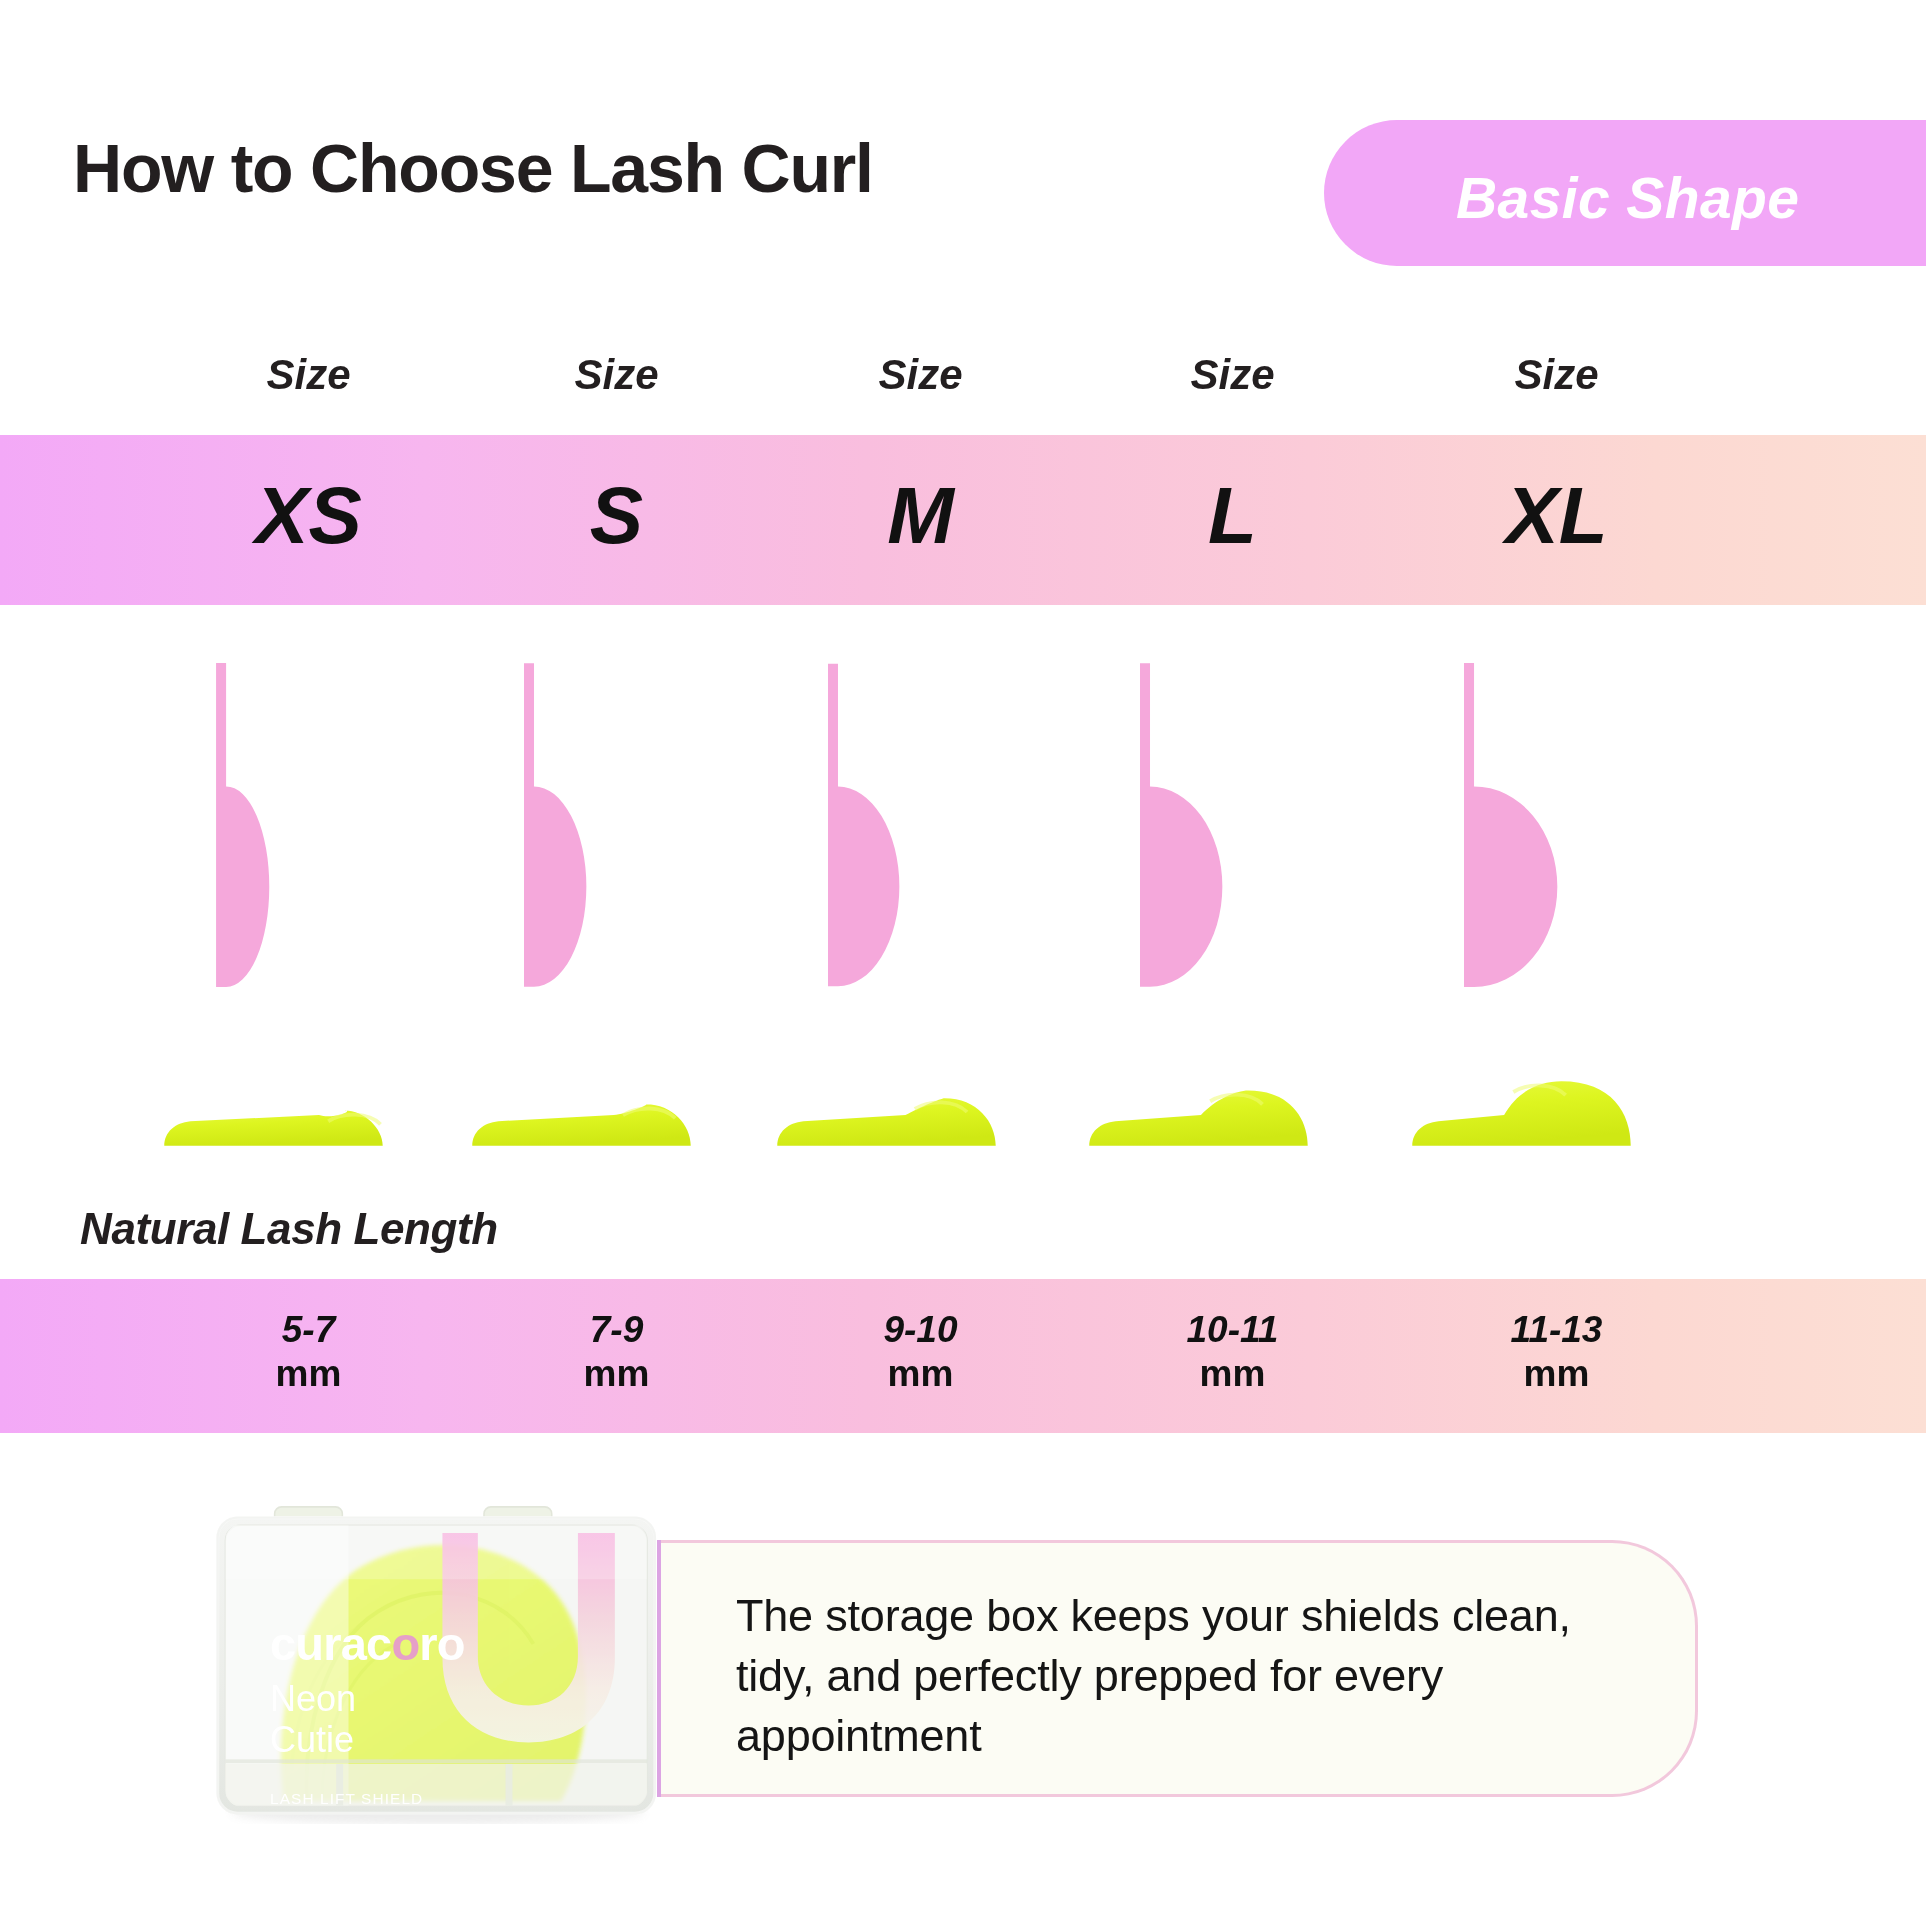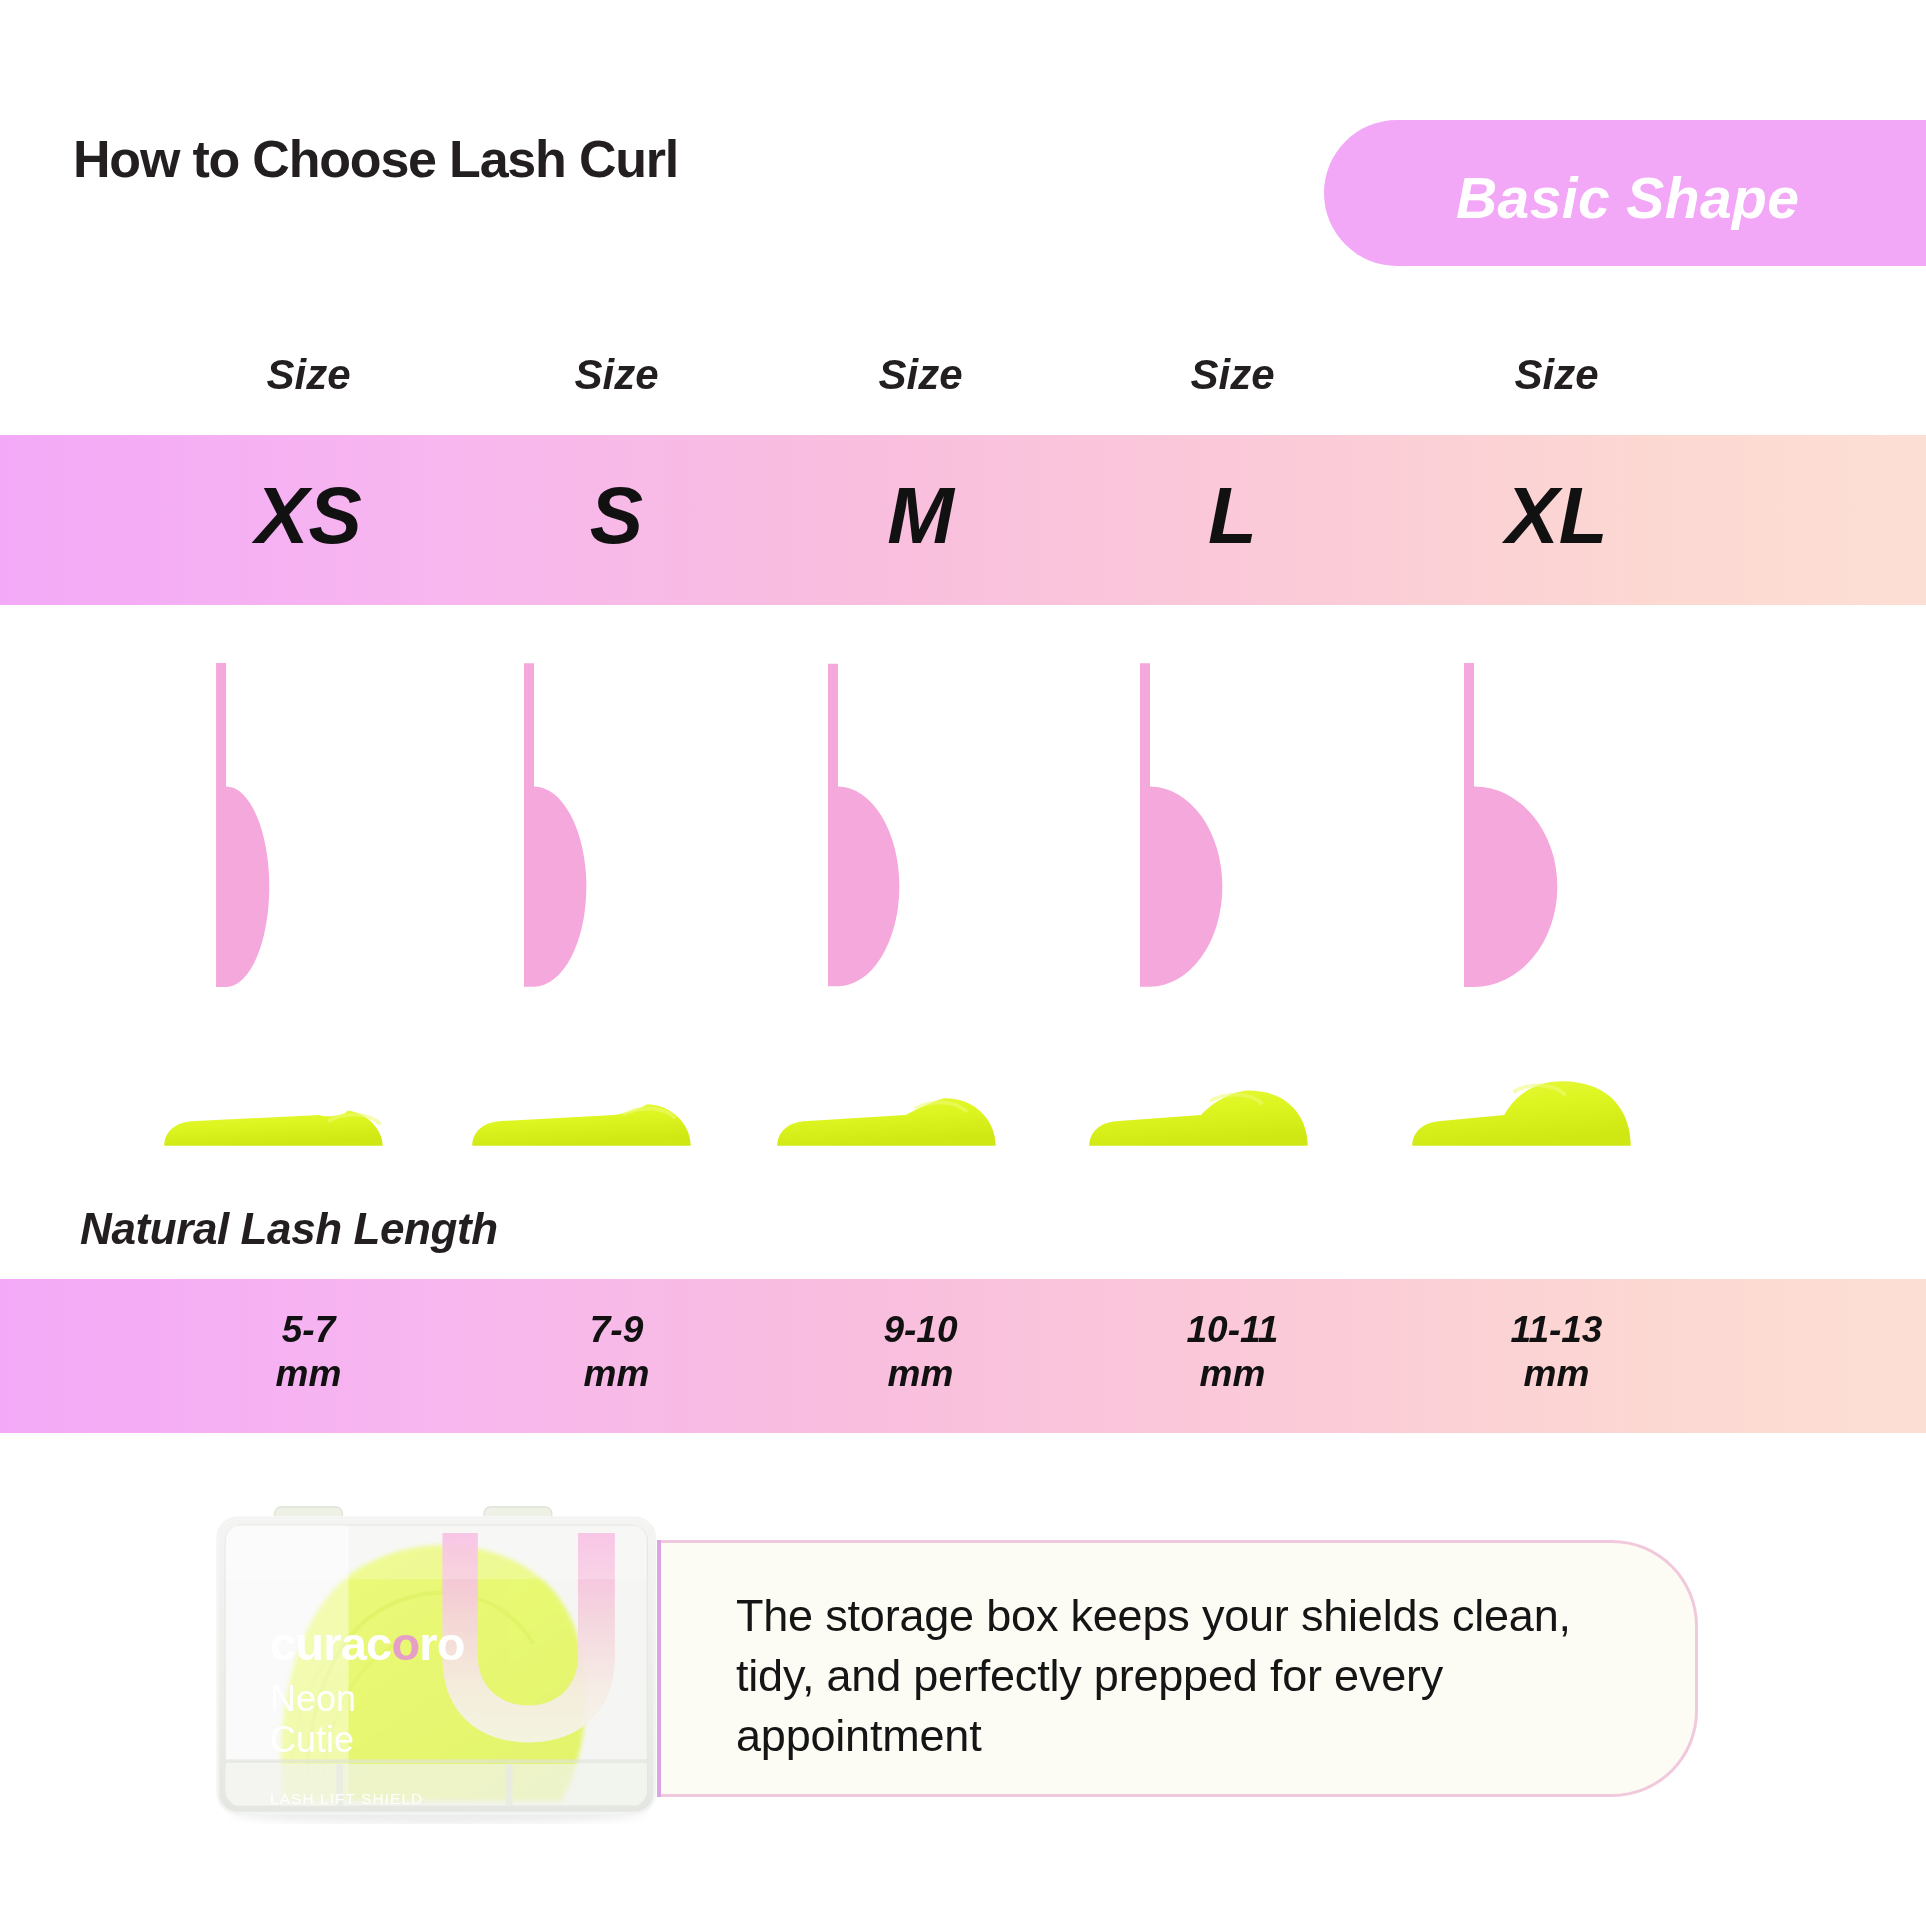--- a/index.html
+++ b/index.html
@@ -8,21 +8,21 @@
     background:#ffffff;
     font-family:"Liberation Sans", sans-serif;
     position:relative;
     overflow:hidden;
   }
 
   
   #header { position:absolute; left:0; top:0; width:1926px; height:308px; }
   #page-title {
     position:absolute; left:73px; top:129px;
-    font-size:52px; font-weight:bold; color:#231f20;
+    font-size:68px; font-weight:bold; color:#231f20;
     letter-spacing:-1.2px; white-space:nowrap;
   }
   #basic-shape-pill {
     position:absolute; left:1324px; top:120px;
     width:693px; height:146px;
     background:#f2a7f7;
     border-radius:73px;
   }
   #basic-shape-label {
     position:absolute; left:1456px; top:165px;
@@ -68,21 +68,21 @@
     background:linear-gradient(90deg,#f3a9f7 0%, #f7b6ef 22%, #f9bede 45%, #fbcbd8 68%, #fcd8d2 86%, #fcdfd4 100%);
   }
   .length-cell {
     position:absolute; top:29px; width:231px; text-align:center;
   }
   .length-value {
     display:block; font-size:37px; font-weight:bold; font-style:italic;
     color:#111111; line-height:1.18;
   }
   .length-unit {
-    display:block; font-size:37px; font-weight:bold; font-style:italic;
+    display:block; font-size:37px; font-weight:bold; 
     color:#111111; line-height:1.18;text-align:center;
   }
   #callout-card-inner {
     position:absolute; left:659px; top:1540px;
     width:1039px; height:257px;
     background:#fcfcf4;
     border:3.9px solid #f2c8dc;
     border-left:none;
     border-radius:0 86px 86px 0;
   }

